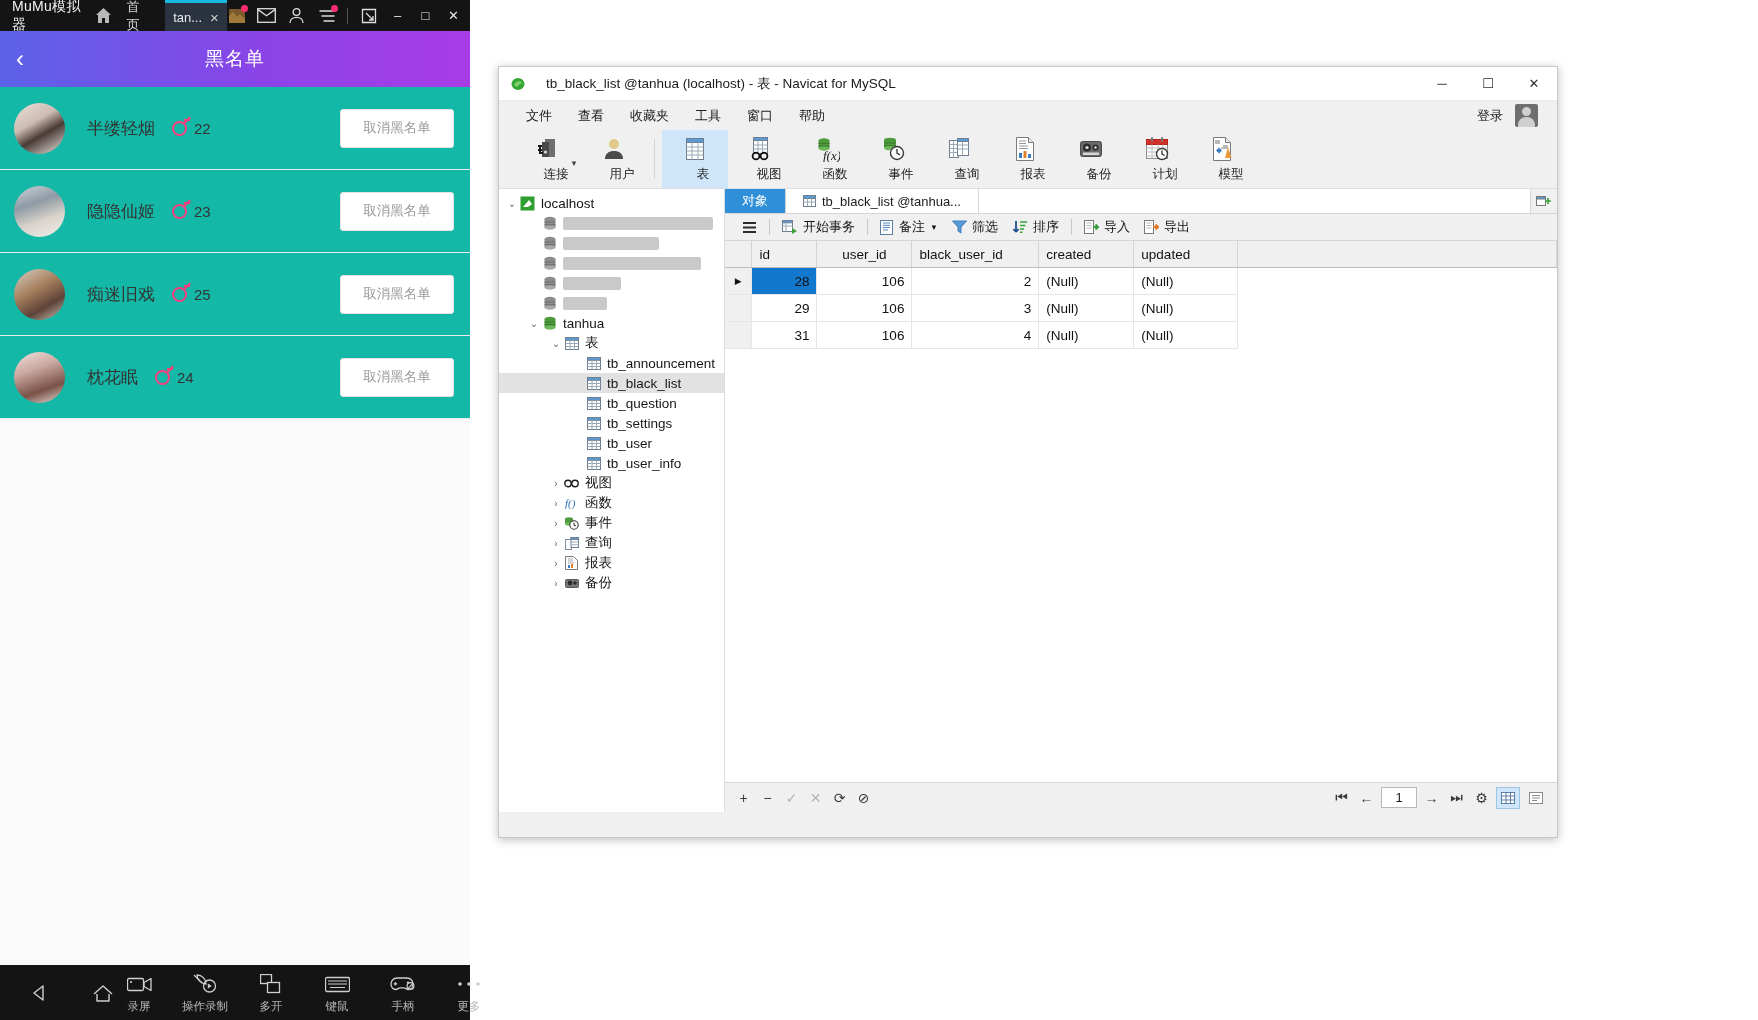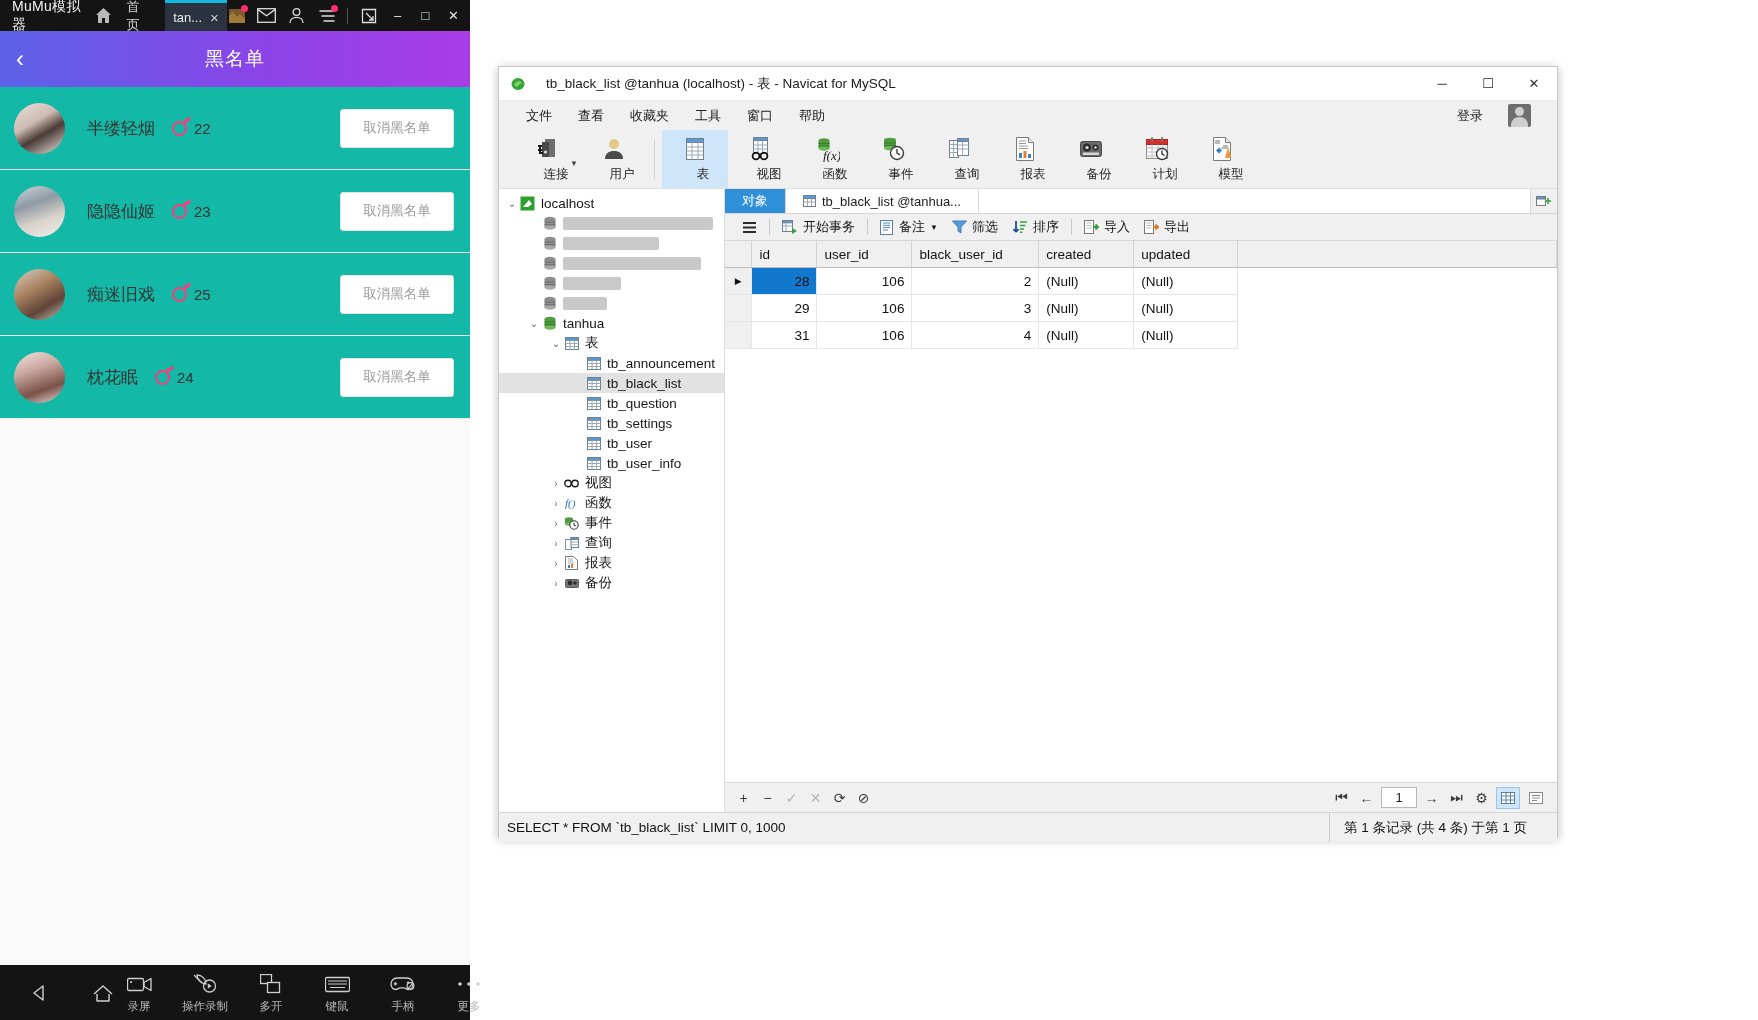--- a/index.html
+++ b/index.html
@@ -90,21 +90,21 @@
   .nv-title{
     height:33px;background:#fff;display:flex;align-items:center;border-bottom:1px solid #eaeaea;
   }
   .nv-title .ic{margin-left:11px;width:16px;height:16px;}
   .nv-title .txt{margin-left:20px;font-size:13.5px;color:#1b1b1b;}
   .nv-wctrl{margin-left:auto;display:flex;height:33px;}
   .nv-wbtn{width:46px;height:33px;display:flex;align-items:center;justify-content:center;color:#303030;font-size:13px;}
 
   .nv-menu{height:29px;background:#f0f0f0;display:flex;align-items:center;padding-left:14px;gap:0;}
   .nv-menu .mi{padding:0 13px;font-size:13px;color:#202020;line-height:29px;}
-  .nv-login{margin-left:auto;display:flex;align-items:center;gap:25px;padding-right:26px;}
+  .nv-login{margin-left:auto;display:flex;align-items:center;gap:12px;padding-right:19px;}
   .nv-login .lg{font-size:13px;color:#202020;}
   .nv-avatar{width:23px;height:23px;background:#6e6e6e;border-radius:2px;position:relative;overflow:hidden;}
   .nv-avatar:before{content:"";position:absolute;left:7px;top:3px;width:9px;height:9px;border-radius:50%;background:#cfcfcf;}
   .nv-avatar:after{content:"";position:absolute;left:3px;top:13px;width:17px;height:11px;border-radius:8px 8px 0 0;background:#cfcfcf;}
 
   .nv-toolbar{
     height:58px;background:#f0f0f0;display:flex;align-items:stretch;padding-left:16px;
     border-bottom:1px solid #dedede;
   }
   .tb-item{
@@ -888,21 +888,21 @@
               <span>导出</span>
             </div>
           </div>
 
         <div class="grid-wrap">
           <table class="grid" id="data-grid">
               <thead>
                 <tr>
                   <th class="rowh"></th>
                   <th style="width: 60px;">id</th>
-                  <th style="width: 90px;">user_id</th>
+                  <th style="width: 90px; text-align: center;">user_id</th>
                   <th style="width: 120px;">black_user_id</th>
                   <th style="width: 90px;">created</th>
                   <th style="width: 100px; margin-left: 44px;">updated</th>
                   <th style="width: 390px;"></th>
                 </tr>
               </thead>
               <tbody>
                 <tr>
                   <td class="rowmark">▶</td>
                   <td class="num selcell">28</td>
@@ -959,20 +959,15 @@
                   <rect x="0.5" y="0.5" width="13" height="11" fill="#fff" stroke="#8a8a8a"></rect>
                   <path d="M3 3.5h8M3 6h8M3 8.5h5" stroke="#8a8a8a" fill="none"></path>
                 </svg>
             </div>
           </div>
         </div>
 
       </div>
     </div>
 
-    <div class="nv-statusbar">
-      <div class="sb-sql">SELECT * FROM `tb_black_list` LIMIT 0, 1000</div>
-      <div class="sb-count">第 1 条记录 (共 4 条) 于第 1 页</div>
-      <div class="sb-grip"></div>
-    </div>
 
   </div>
 </div>
 
 </body></html>

